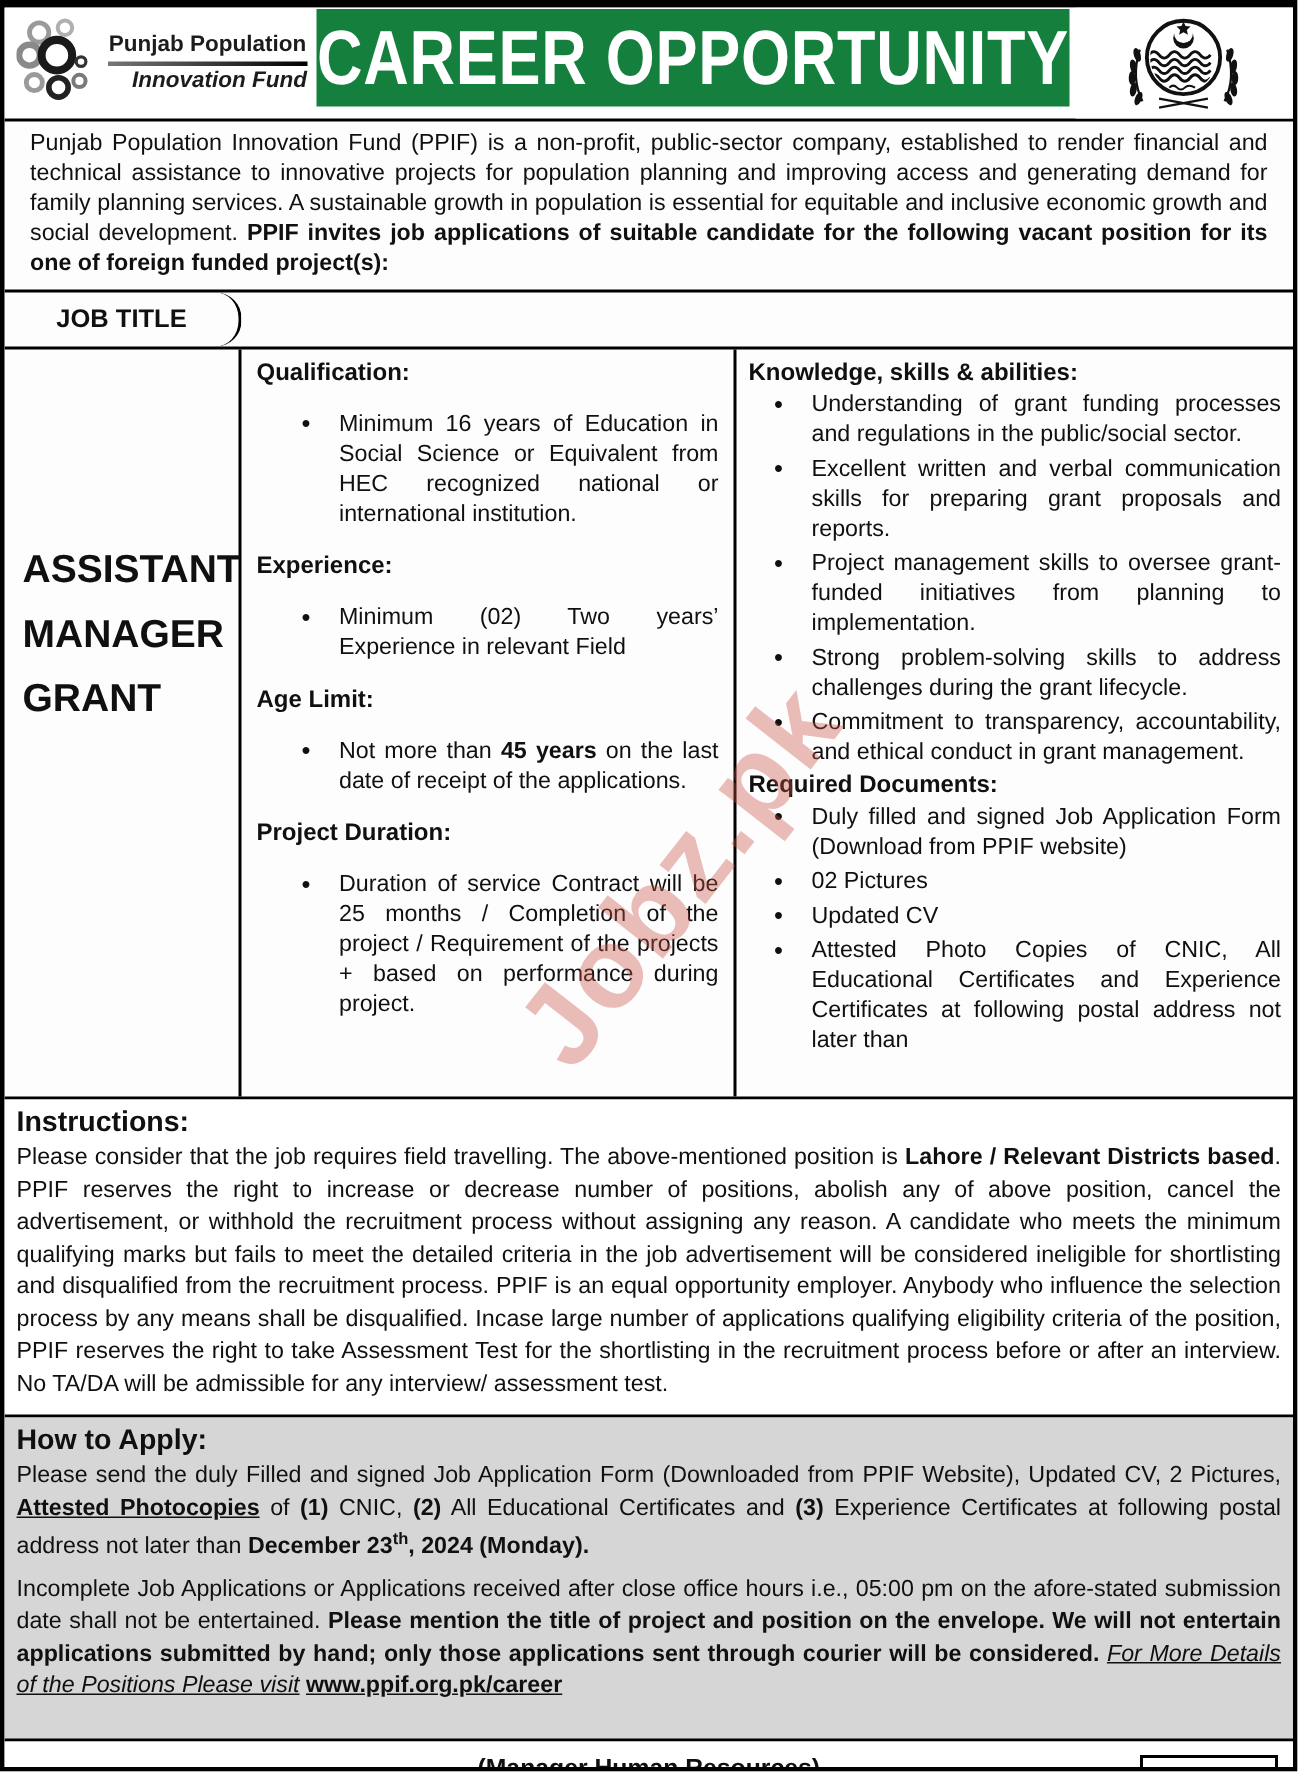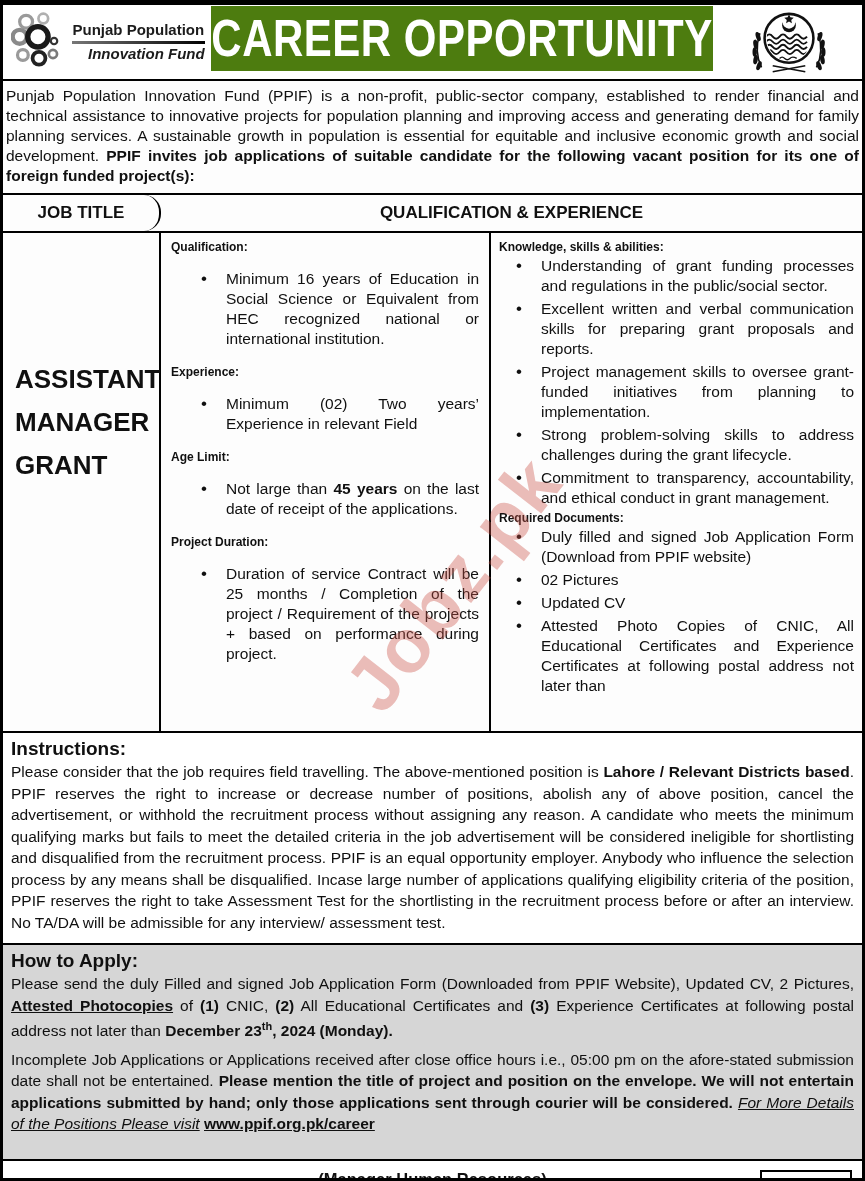--- a/index.html
+++ b/index.html
@@ -10,42 +10,42 @@
     font-family:"Liberation Sans", sans-serif;
     border:3px solid #000; border-top:5px solid #000;
   }
   
   .header { display:flex; height:74px; align-items:stretch; background:#fff; }
   .logo-area { width:212px; display:flex; align-items:center; padding:5px 4px 5px 8px; gap:5px; }
   .logo-text { display:flex; flex-direction:column; font-weight:bold; font-size:15px; color:#1c1c1c; line-height:1.25;text-align:center; }
   .logo-rule { height:3px; background:linear-gradient(to right,#777,#000); margin:1px 0; }
   .logo-line2 { padding-left:16px;font-style:italic; }
   .banner {
-    flex:1; background:#4d7c0f; color:#fff; display:flex; align-items:center; justify-content:center;
+    flex:1; background:#15803d; color:#fff; display:flex; align-items:center; justify-content:center;
     margin:1px 4px 8px 0;
   }
   .banner span { font-size:42px; font-weight:bold; letter-spacing:0.5px; transform:scaleY(1.22); white-space:nowrap; }
   .crest-area { width:148px; display:flex; align-items:center; justify-content:center; background:#fff; }
   
   .intro {
     border-top:2px solid #000; border-bottom:2px solid #000;
-    padding:5px 3px 7px; font-size:15.5px; line-height:20px; text-align:justify;
+    padding:5px 17px 7px; font-size:15.5px; line-height:20px; text-align:justify;
   }
   
   .thead { display:flex; border-bottom:2px solid #000; }
   .th1 { width:158px; border-right:2px solid #000; text-align:center; font-weight:bold; font-size:17px; padding:8px 0;border-radius:17px; }
   .th2 { flex:1; text-align:center; font-weight:bold; font-size:17px; padding:8px 0; }
   .tbody { display:flex; height:500px; border-bottom:2px solid #000; }
   .td1 {
     width:158px; border-right:2px solid #000; display:flex; align-items:center;
     padding:0 0 120px 12px; font-size:26px; font-weight:bold; line-height:43px;
   }
   .td2 { width:330px; border-right:2px solid #000; padding:5px 10px; font-size:15.5px; overflow:hidden; }
   .td3 { flex:1; padding:5px 8px 5px 8px; font-size:15.5px; overflow:hidden; }
-  .cell-heading { font-weight:bold; font-size:12px; margin:16px 0 0; }
+  .cell-heading { font-weight:bold; font-size:16px; margin:16px 0 0; }
   .cell-heading.first { margin-top:2px; }
   ul.blts { margin:15px 0 0; padding:0; list-style:none; text-align:justify; line-height:20px; }
   ul.blts.tight { margin:2px 0 0; }
   .td2 ul.blts li { position:relative; padding-left:55px; margin-bottom:2px; }
   .td2 ul.blts li::before { content:"\2022"; position:absolute; left:30px; font-size:17px; }
   .td3 ul.blts li { position:relative; padding-left:42px; margin-bottom:3px; }
   .td3 ul.blts li::before { content:"\2022"; position:absolute; left:17px; font-size:17px; }
   .td3 .cell-heading { margin:2px 0 2px; }
   
   .instructions { padding:3px 8px 10px; border-bottom:2px solid #000; background:#fff; }
@@ -144,40 +144,39 @@
     </div>
   </div>
 
   <div class="intro">
     <span>Punjab Population Innovation Fund (PPIF) is a non-profit, public-sector company, established to render financial and technical assistance to innovative projects for population planning and improving access and generating demand for family planning services. A sustainable growth in population is essential for equitable and inclusive economic growth and social development. </span><span class="b">PPIF invites job applications of suitable candidate for the following vacant position for its one of foreign funded project(s):</span>
   </div>
 
   <div>
     <div class="thead">
       <div class="th1">JOB TITLE</div>
-      <div class="th2">QUALIFICATION &amp; EXPERIENCE</div>
     </div>
     <div class="tbody">
 
       <div class="td1">
         <span>ASSISTANT MANAGER GRANT</span>
       </div>
 
       <div class="td2">
         <div class="cell-heading first">Qualification:</div>
         <ul class="blts">
           <li>Minimum 16 years of Education in Social Science or Equivalent from HEC recognized national or international institution.</li>
         </ul>
         <div class="cell-heading">Experience:</div>
         <ul class="blts">
           <li>Minimum (02) Two years’ Experience in relevant Field</li>
         </ul>
         <div class="cell-heading">Age Limit:</div>
         <ul class="blts">
-          <li><span>Not large than </span><span class="b">45 years</span><span> on the last date of receipt of the applications.</span></li>
+          <li><span>Not more than </span><span class="b">45 years</span><span> on the last date of receipt of the applications.</span></li>
         </ul>
         <div class="cell-heading">Project Duration:</div>
         <ul class="blts">
           <li>Duration of service Contract will be 25 months / Completion of the project / Requirement of the projects + based on performance during project.</li>
         </ul>
       </div>
 
       <div class="td3">
         <div class="cell-heading first">Knowledge, skills &amp; abilities:</div>
         <ul class="blts tight">

